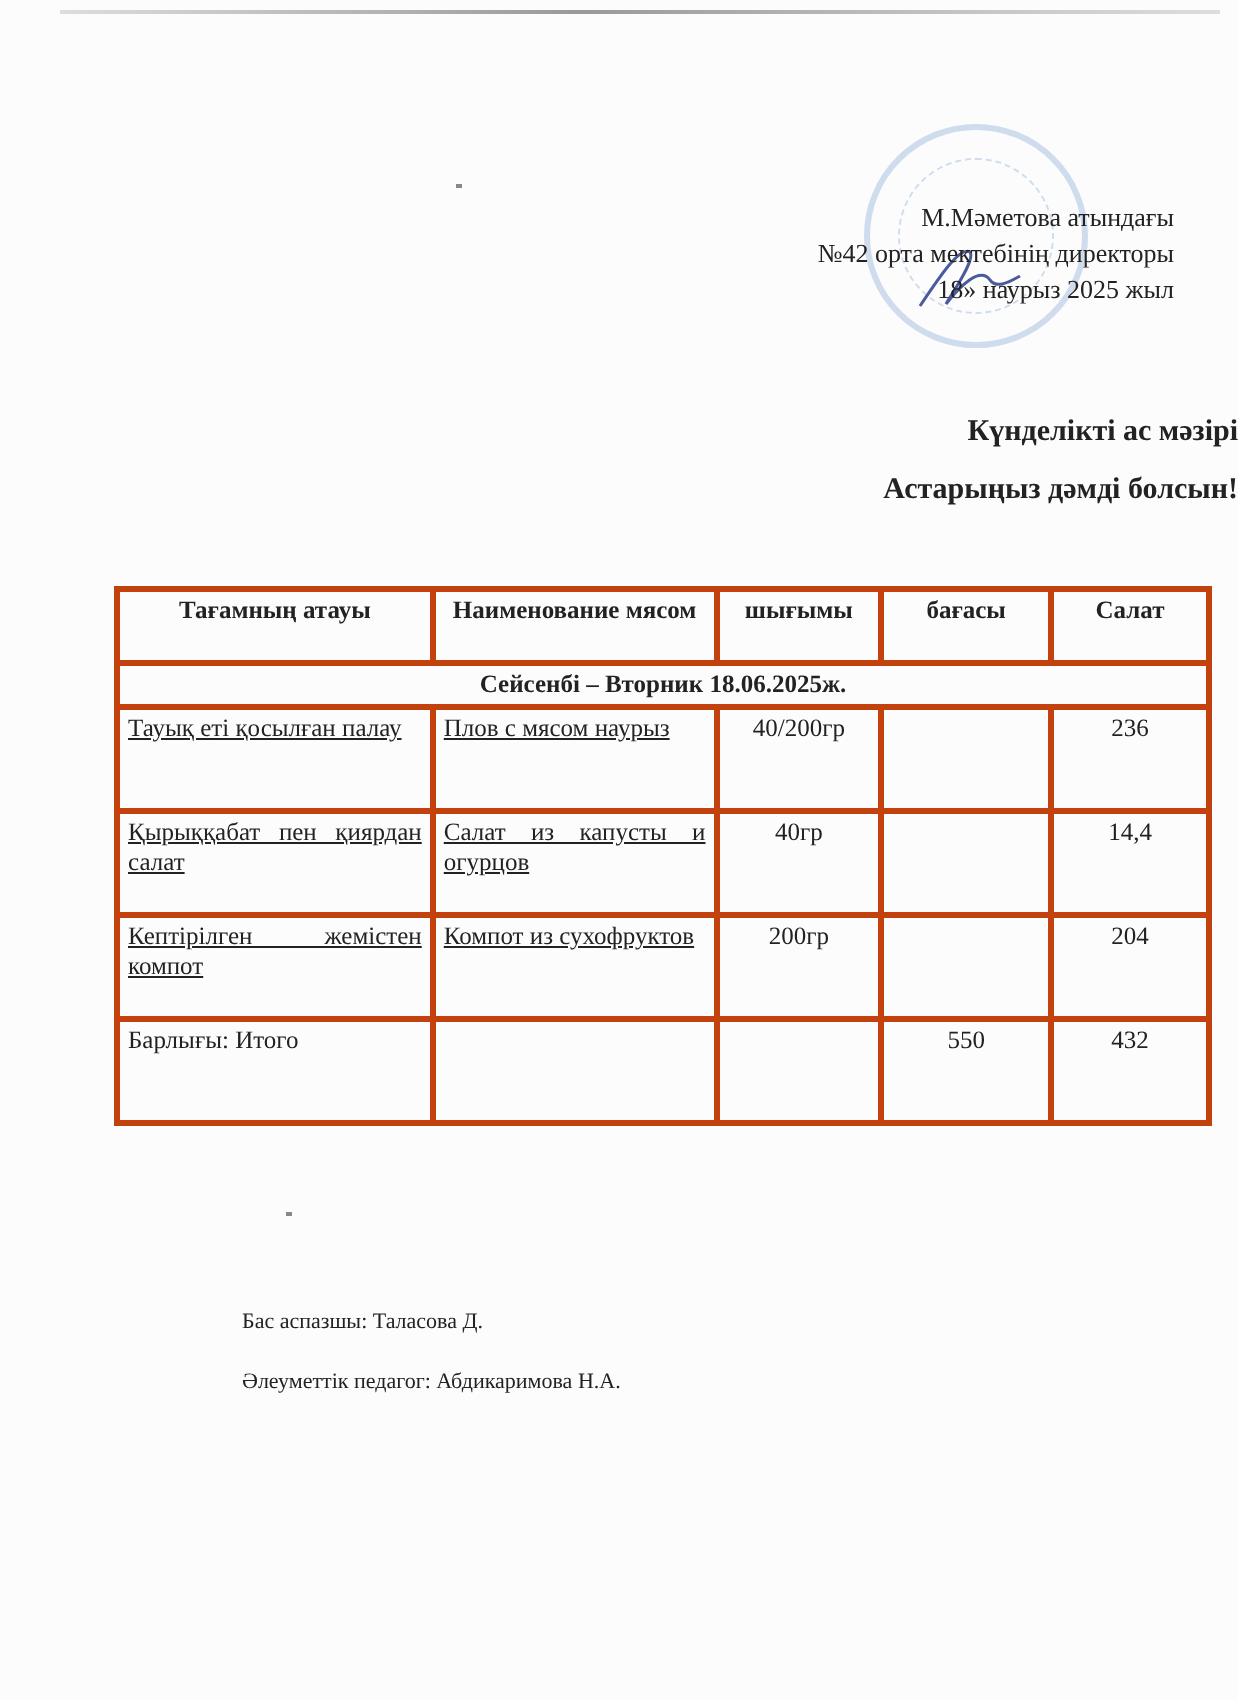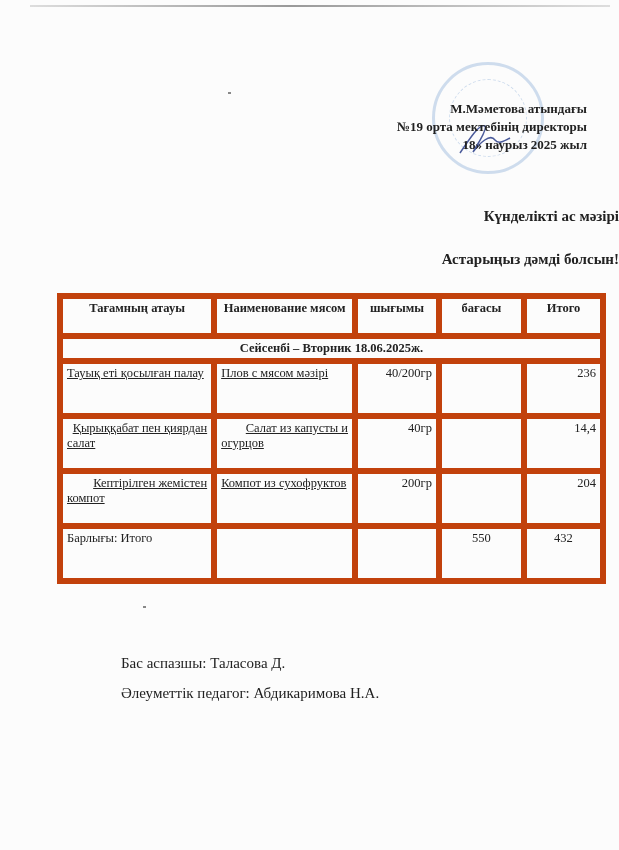--- a/index.html
+++ b/index.html
@@ -14,75 +14,75 @@
   .stamp {
     position: absolute; left: 432px; top: 62px; width: 112px; height: 112px; border-radius: 50%;
     border: 3px solid rgba(120,160,210,0.35); box-sizing: border-box;
   }
   .stamp::after {
     content: ""; position: absolute; left: 14px; top: 14px; right: 14px; bottom: 14px;
     border-radius: 50%; border: 1px dashed rgba(120,160,210,0.35);
   }
   .signature { position: absolute; left: 455px; top: 118px; width: 60px; height: 40px; }
   .approval {
-    position: absolute; right: 32px; top: 100px; text-align: right; font-weight: bold;
+    position: absolute; right: 32px; top: 100px; text-align: right; font-weight: normal;
     font-size: 13px; line-height: 18px;
   }
   .approval .sigline { display: inline-block; width: 78px; border-bottom: 1px solid #222; height: 12px; vertical-align: baseline; margin-right: 2px; }
   .title { position: absolute; left: 0; width: 619px; text-align: right; font-weight: bold; font-size: 15px; }
   .t1 { top: 208px; }
-  .t2 { top: 237px; margin-top: 14px; }
+  .t2 { top: 237px; }
   table.menu {
     position: absolute; left: 57px; top: 293px; width: 549px; border-collapse: collapse; font-size: 12.5px;
   }
-  table.menu td, table.menu th { border: 6px solid #c2410c; vertical-align: top; padding: 2px 4px; line-height: 15px; }
+  table.menu td, table.menu th { border: 3px solid #c2410c; vertical-align: top; padding: 2px 4px; line-height: 15px; }
   table.menu th { font-weight: bold; text-align: center; height: 30px; }
   .c1 { width: 159px; } .c2 { width: 138px; } .c3 { width: 74px; } .c4 { width: 79px; } .c5 { width: 73px; }
   .dayrow td { text-align: center; font-weight: bold; height: 15px; }
-  tr.item td { height: 45px; text-align: right; }
+  tr.item td { height: 45px; }
   tr.total td { height: 45px; margin-left: 16px; }
   .just { text-align: justify; text-align-last: left; text-decoration: underline; }
   .center { text-align: center; }
-  .footer { position: absolute; left: 121px; font-size: 15px; }
+  .footer { position: absolute; left: 121px; font-size: 11px; }
   .f1 { top: 655px; } .f2 { top: 685px; }
   .speck { position: absolute; width: 3px; height: 2px; background: #888; }
 </style>
 </head>
 <body>
 
 <div class="topline"></div>
 <div class="stamp"></div>
 <svg class="signature" viewBox="0 0 60 40">
   <path d="M5 35 C15 20, 25 5, 30 8 C33 12, 20 30, 18 34 C25 25, 35 15, 40 22 C43 26, 48 24, 55 20" stroke="#4a5a9a" stroke-width="1.5" fill="none"></path>
 </svg>
 
 <div class="approval">
   <div>М.Мәметова атындағы</div>
-  <div>№19 орта мектебінің  директоры</div>
+  <div>№42 орта мектебінің  директоры</div>
   <div>18» наурыз  2025 жыл</div>
 </div>
 
 <div class="title t1">Күнделікті ас мәзірі</div>
 <div class="title t2">Астарыңыз дәмді болсын!</div>
 
 <table class="menu">
   <tbody>
       <tr>
     <th class="c1">Тағамның атауы</th>
     <th class="c2">Наименование мясом</th>
     <th class="c3">шығымы</th>
     <th class="c4">бағасы</th>
-    <th class="c5">Итого</th>
+    <th class="c5">Салат</th>
   </tr>
   <tr class="dayrow">
     <td colspan="5">Сейсенбі – Вторник 18.06.2025ж.</td>
   </tr>
   <tr class="item">
     <td class="just">Тауық етi қосылған палау</td>
-    <td class="just">Плов с  мясом мәзірі</td>
+    <td class="just">Плов с  мясом наурыз</td>
     <td class="center">40/200гр</td>
     <td class="center"></td>
     <td class="center">236</td>
   </tr>
   <tr class="item">
     <td class="just">Қырыққабат пен қиярдан салат</td>
     <td class="just">Салат из капусты и огурцов</td>
     <td class="center">40гр</td>
     <td class="center"></td>
     <td class="center">14,4</td>

